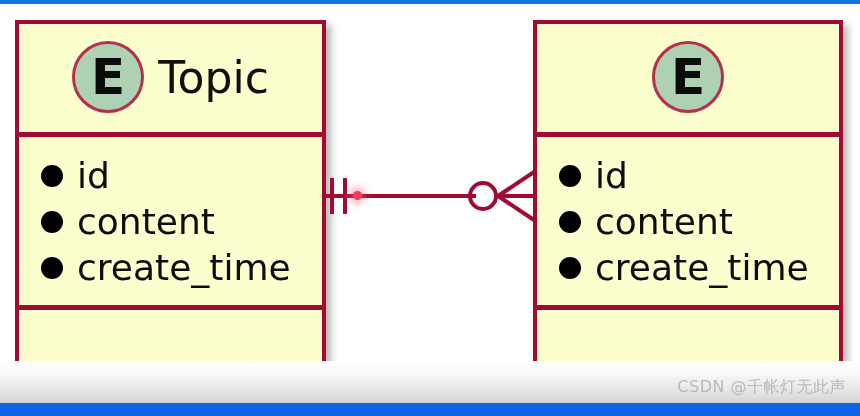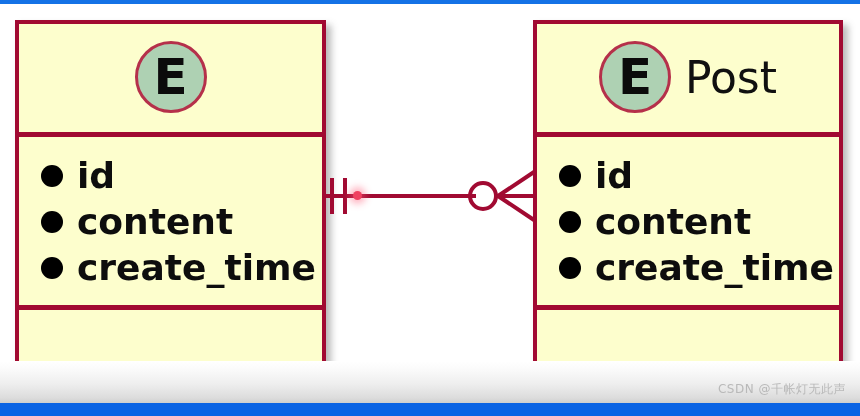--- a/index.html
+++ b/index.html
@@ -93,21 +93,20 @@
     border-radius: 50%;
     background: #000000;
     flex: 0 0 auto;
   }
   .attr-label {
     font-size: 36px;
     color: #0d0d0d;
     font-family: "DejaVu Sans", sans-serif;
     white-space: nowrap;
     line-height: 1;
-    font-weight: bold;
   }
   .entity-footer {
     height: 26px;
   }
 
   
   .rel-line {
     position: absolute;
     height: 4px;
     background: #a10a32;
@@ -136,39 +135,40 @@
   }
   .crowsfoot {
     position: absolute;
   }
 
   
   .watermark {
     position: absolute;
     right: 14px;
     bottom: 18px;
-    font-size: 12px;
+    font-size: 16px;
     color: #b9b9b9;
     font-family: "DejaVu Sans", sans-serif;
     white-space: nowrap;
     letter-spacing: 0.5px;
     margin-left: 28px;
   }
 </style>
 </head>
 <body>
 
 <div id="canvas">
 
   <div class="bar-top"></div>
 
   <div class="entity" style="left:15px; top:20px; width:311px; height:350px;">
 
     <div class="entity-header">
       <div class="e-badge">E</div>
+      <div class="entity-title">Topic</div>
     </div>
 
     <div class="entity-attrs">
       <div class="attr-row">
         <span class="attr-bullet"></span>
         <span class="attr-label">id</span>
       </div>
       <div class="attr-row">
         <span class="attr-bullet"></span>
         <span class="attr-label">content</span>
@@ -179,21 +179,20 @@
       </div>
     </div>
 
     <div class="entity-footer"></div>
   </div>
 
   <div class="entity" style="left:533px; top:20px; width:310px; height:350px;">
 
     <div class="entity-header">
       <div class="e-badge">E</div>
-      <div class="entity-title">Post</div>
     </div>
 
     <div class="entity-attrs">
       <div class="attr-row">
         <span class="attr-bullet"></span>
         <span class="attr-label">id</span>
       </div>
       <div class="attr-row">
         <span class="attr-bullet"></span>
         <span class="attr-label">content</span>

